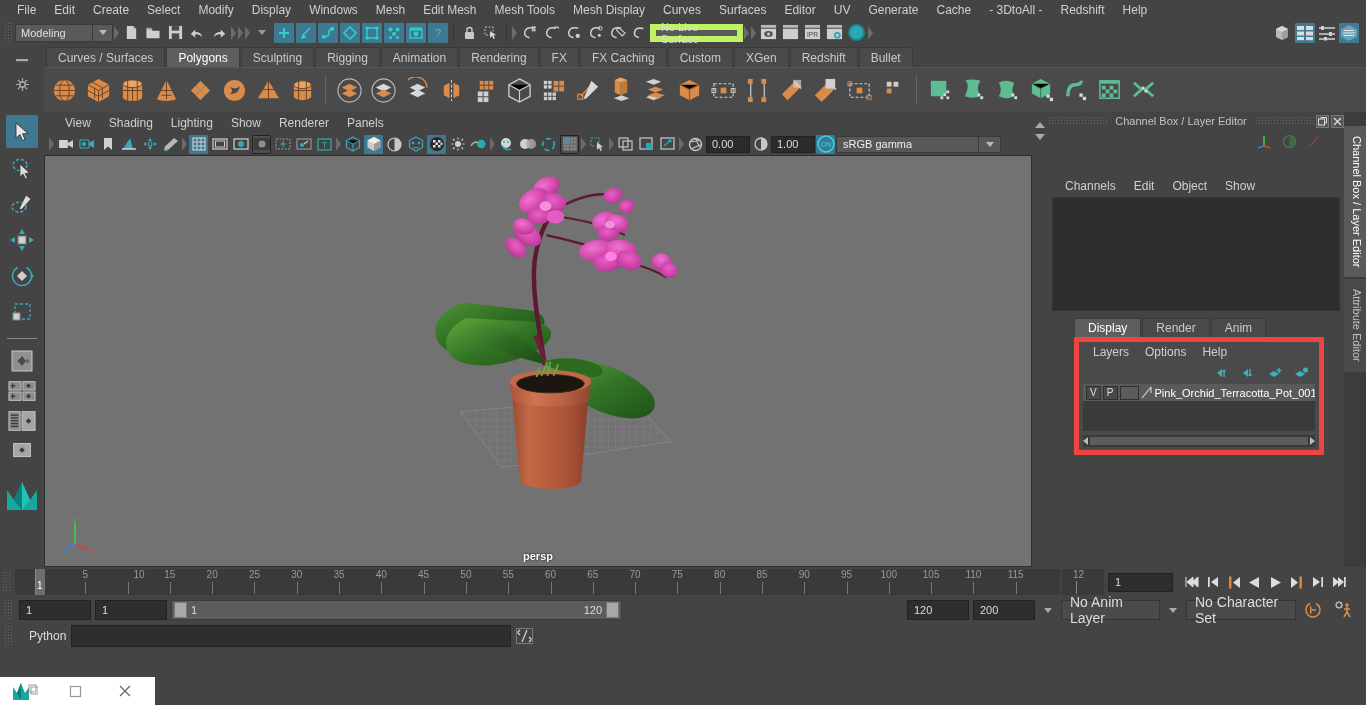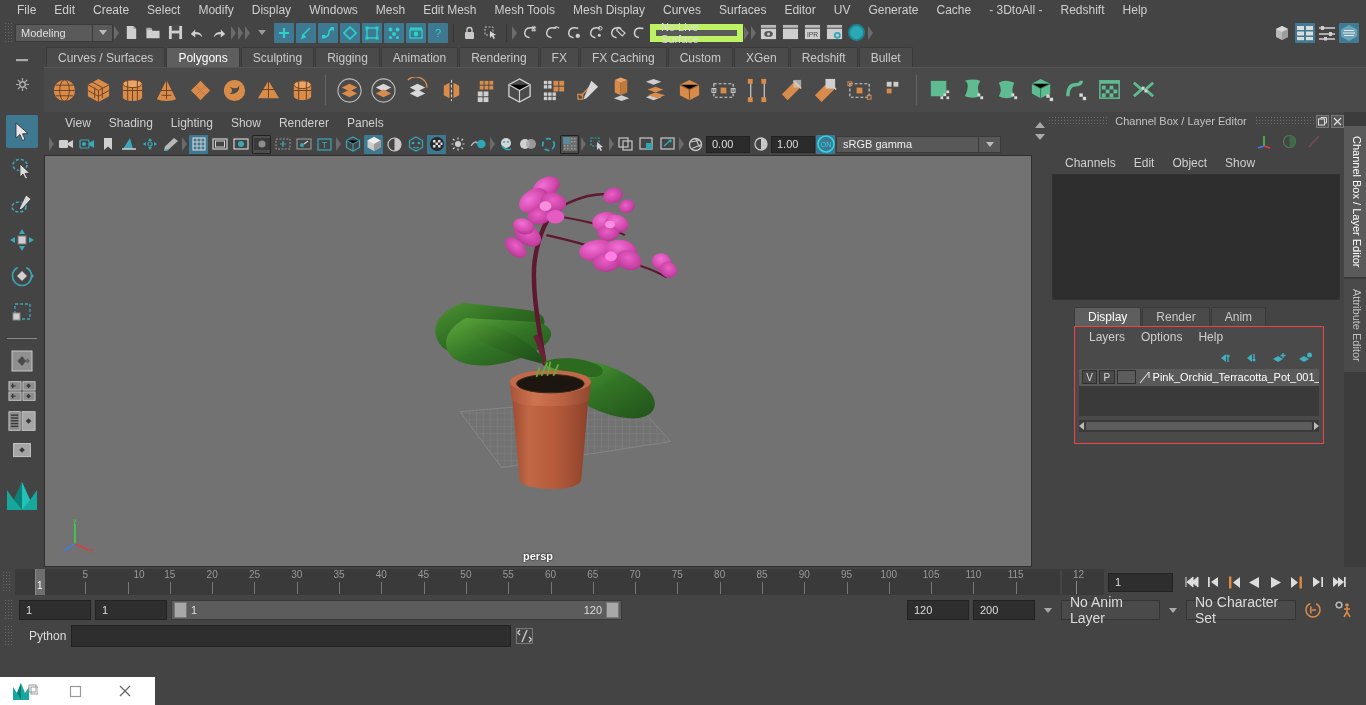--- a/index.html
+++ b/index.html
@@ -77,28 +77,28 @@
   .vp-scroll { width:16px; background:#444; display:flex; flex-direction:column; align-items:center; padding-top:4px;}
 
   
   .rightpanel { width:296px; background:#444; display:flex; flex-direction:column;}
   .rp-title { height:18px; display:flex; align-items:center; }
   .rp-dots { flex:1; height:10px; background-image:radial-gradient(#6a6a6a 0.8px,transparent 0.9px); background-size:3px 3px;}
   .rp-title-txt { font-size:11px; color:#c4c4c4; padding:0 8px; white-space:nowrap;}
   .rp-win-btn { width:13px;height:13px;border:1px solid #777; background:#555; margin-left:2px;
                 display:flex;align-items:center;justify-content:center; font-size:9px; color:#ddd;}
   .rp-iconrow { height:22px; display:flex; align-items:center; justify-content:flex-end; padding-right:22px; gap:10px;}
-  .rp-menu { height:22px; display:flex; align-items:center; padding-left:8px;}
+  .rp-menu { height:22px; display:flex; align-items:center; padding-left:8px;margin-top:23px;}
   .rp-menu .rm { font-size:12px; color:#cfcfcf; padding:0 9px;}
   .channelbox { flex:1; background:#2e2e2e; margin:0 4px 0 4px; border:1px solid #333;}
   .layer-tabs { height:20px; display:flex; align-items:flex-end; padding-left:26px; margin-top:6px;}
   .ltab { height:19px; padding:0 13px; font-size:12px; display:flex;align-items:center;
           background:#4a4a4a; border:1px solid #3a3a3a; border-bottom:none; margin-right:1px; color:#c9c9c9;border-radius:2px 2px 0 0;}
   .ltab.active { background:#5e5e5e; color:#fff;}
-  .layerbody { margin:0 20px 0 26px; background:#4a4a4a; border:1px solid #ef4444; flex:0 0 auto; height:118px;}
+  .layerbody { margin:0 20px 0 26px; background:#4a4a4a; border:5px solid #ef4444; flex:0 0 auto; height:118px;}
   .layermenu { height:20px; display:flex; align-items:center; padding-left:6px;}
   .layermenu .lm { font-size:12px; color:#cfcfcf; padding:0 8px;}
   .layer-tools { height:22px; display:flex; align-items:center; justify-content:flex-end; padding-right:10px; gap:11px;}
   .layerlist { background:#3a3a3a; height:47px; margin:0 4px;}
   .layerrow { height:17px; display:flex; align-items:center; background:#5a5a5a; padding-left:3px; gap:2px;}
   .lbtn { width:17px;height:14px;background:#494949;border:1px solid #2f2f2f; font-size:10px; color:#ddd;
           display:flex;align-items:center;justify-content:center;}
   .lswatch { width:22px;height:14px;background:#5c5c5c;border:1px solid #2f2f2f;}
   .lname { font-size:11px; color:#fff; white-space:nowrap; overflow:hidden;}
   .layer-hscroll { height:12px; margin:4px 4px 0 4px; background:#3a3a3a; display:flex;align-items:center;}

